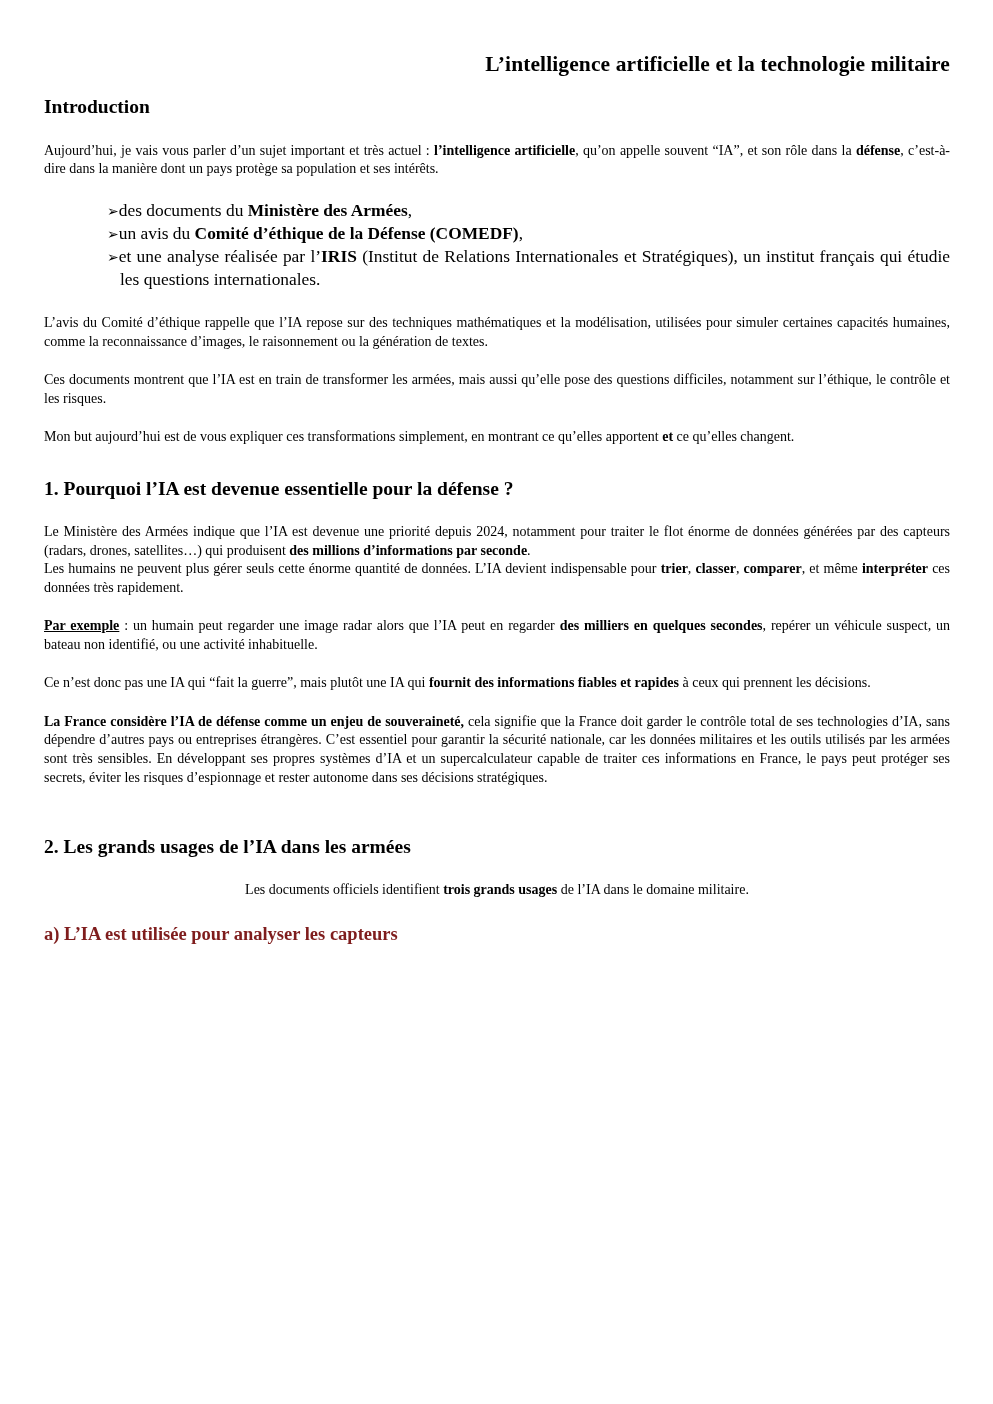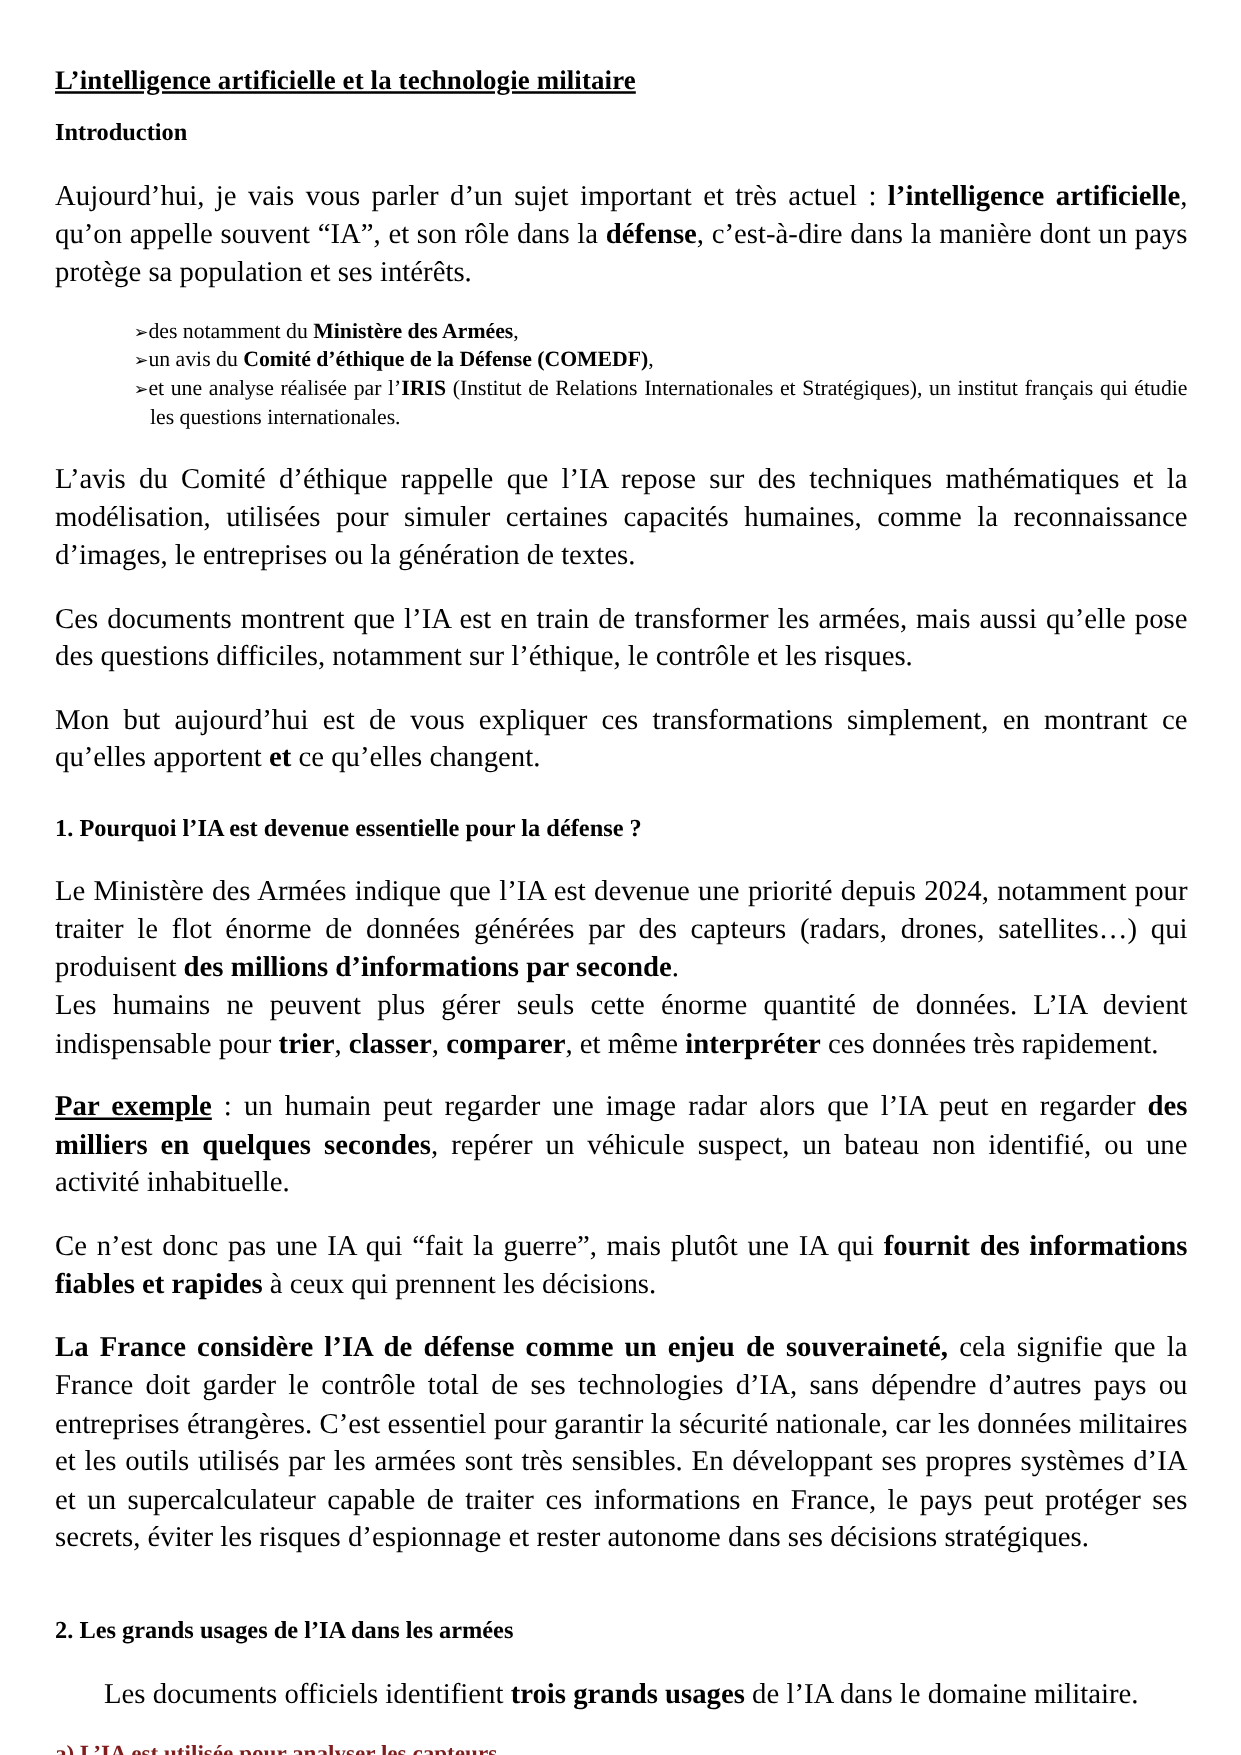--- a/index.html
+++ b/index.html
@@ -17,44 +17,43 @@
     width: 993px;
     height: 1404px;
     background: #ffffff;
     box-sizing: border-box;
     padding: 44px 43px 0 44px;
     overflow: hidden;
   }
   .doc-title {
     font-size: 21.5px;
     font-weight: bold;
-    text-align: left;
+    text-align: right;
     letter-spacing: 0.1px;
     margin: 7px 0 0 0;
     line-height: 1.22;
-    text-decoration: underline;
   }
   h2.section-heading {
     color: #000000;
     font-size: 19.5px;
     font-weight: bold;
     margin: 0;
     line-height: 1.2;
     text-align: left;
   }
   h3.sub-heading {
     color: #7f1d1d;
     font-size: 18.5px;
     font-weight: bold;
     margin: 0;
     line-height: 1.2;
     text-align: left;
   }
   p.body-text {
-    font-size: 23px;
+    font-size: 14px;
     line-height: 1.325;
     text-align: justify;
     text-justify: inter-word;
     margin: 0;
     hyphens: none;
   }
   .spacer-sm { height: 20px; }
   .spacer-md { height: 23px; }
   .spacer-lg { height: 30px; }
   .spacer-xl { height: 48px; }
@@ -94,28 +93,28 @@
   <h2 class="section-heading">Introduction</h2>
 
   <div class="spacer-md"></div>
 
   <p class="body-text"><span>Aujourd’hui, je vais vous parler d’un sujet important et très actuel : </span><b>l’intelligence artificielle</b><span>, qu’on appelle souvent “IA”, et son rôle dans la </span><b>défense</b><span>, c’est-à-dire dans la manière dont un pays protège sa population et ses intérêts.</span></p>
 
   <div class="spacer-sm"></div>
 
 
   <ul class="arrow-list">
-    <li><span class="marker">➢</span><span>des notamment du </span><b>Ministère des Armées</b><span>,</span></li>
+    <li><span class="marker">➢</span><span>des documents du </span><b>Ministère des Armées</b><span>,</span></li>
     <li><span class="marker">➢</span><span>un avis du </span><b>Comité d’éthique de la Défense (COMEDF)</b><span>,</span></li>
     <li><span class="marker">➢</span><span>et une analyse réalisée par l’</span><b>IRIS</b><span> (Institut de Relations Internationales et Stratégiques), un institut français qui étudie les questions internationales.</span></li>
   </ul>
 
   <div class="spacer-md"></div>
 
-  <p class="body-text">L’avis du Comité d’éthique rappelle que l’IA repose sur des techniques mathématiques et la modélisation, utilisées pour simuler certaines capacités humaines, comme la reconnaissance d’images, le entreprises ou la génération de textes.</p>
+  <p class="body-text">L’avis du Comité d’éthique rappelle que l’IA repose sur des techniques mathématiques et la modélisation, utilisées pour simuler certaines capacités humaines, comme la reconnaissance d’images, le raisonnement ou la génération de textes.</p>
 
   <div class="spacer-sm"></div>
 
   <p class="body-text">Ces documents montrent que l’IA est en train de transformer les armées, mais aussi qu’elle pose des questions difficiles, notamment sur l’éthique, le contrôle et les risques.</p>
 
   <div class="spacer-sm"></div>
 
   <p class="body-text"><span>Mon but aujourd’hui est de vous expliquer ces transformations simplement, en montrant ce qu’elles apportent </span><b>et</b><span> ce qu’elles changent.</span></p>
 
   <div class="spacer-lg"></div>

